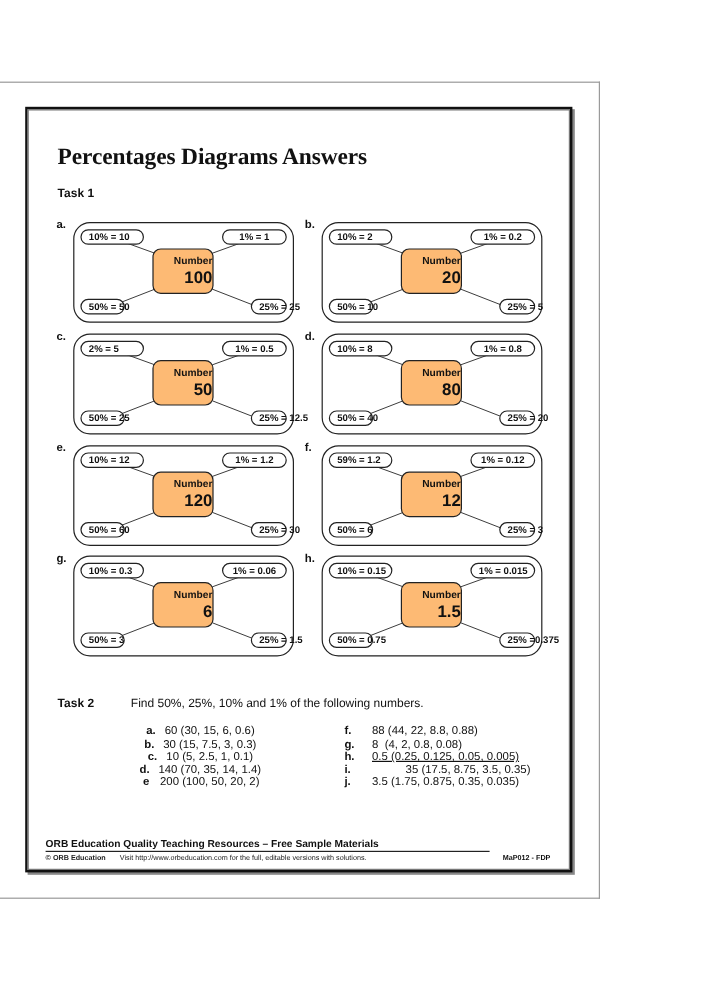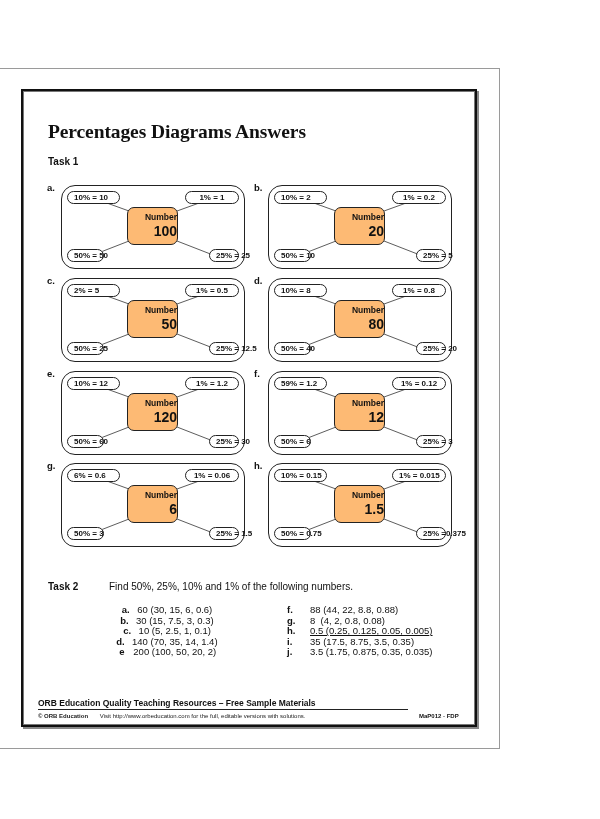--- a/index.html
+++ b/index.html
@@ -151,21 +151,21 @@
     </div>
     <div class="diagram" style="left: 61px; top: 463px;">
       <div class="box"></div>
       <svg>
         <line x1="32" y1="13" x2="68" y2="26" stroke="#333" stroke-width="0.8"></line>
         <line x1="152" y1="13" x2="116" y2="26" stroke="#333" stroke-width="0.8"></line>
         <line x1="32" y1="70" x2="68" y2="56" stroke="#333" stroke-width="0.8"></line>
         <line x1="152" y1="70" x2="116" y2="56" stroke="#333" stroke-width="0.8"></line>
       </svg>
       <span class="lbl">g.</span>
-      <div class="pill tl">6% = 0.6</div>
+      <div class="pill tl">10% = 0.3</div>
       <div class="pill tr">1% = 0.06</div>
       <div class="pill bl">50% = 3</div>
       <div class="pill br">25% = 1.5</div>
       <div class="center">
         <span class="cap">Number</span>
         <span class="num">6</span>
       </div>
     </div>
     <div class="diagram" style="left: 268px; top: 463px;">
       <div class="box"></div>
@@ -193,21 +193,21 @@
     <div class="row"><span class="k">a.</span><span style="white-space: pre;">60 (30, 15, 6, 0.6)</span></div>
     <div class="row"><span class="k">b.</span><span style="white-space: pre;">30 (15, 7.5, 3, 0.3)</span></div>
     <div class="row"><span class="k">c.</span><span style="white-space: pre;">10 (5, 2.5, 1, 0.1)</span></div>
     <div class="row"><span class="k">d.</span><span style="white-space: pre;">140 (70, 35, 14, 1.4)</span></div>
     <div class="row"><span class="k">e</span><span style="white-space: pre;">200 (100, 50, 20, 2)</span></div>
   </div>
 <div class="ans-col" id="ans-right" style="left:287px;">
     <div class="row"><span class="k">f.</span><span style="white-space: pre;">88 (44, 22, 8.8, 0.88)</span></div>
     <div class="row"><span class="k">g.</span><span style="white-space: pre;">8  (4, 2, 0.8, 0.08)</span></div>
     <div class="row"><span class="k">h.</span><span style="white-space: pre; text-decoration: underline;">0.5 (0.25, 0.125, 0.05, 0.005)</span></div>
-    <div class="row"><span class="k">i.</span><span style="white-space: pre;">35 (17.5, 8.75, 3.5, 0.35)</span></div>
+    <div class="row"><span class="k">i.</span><span style="white-space: pre; margin-left: 28px;">35 (17.5, 8.75, 3.5, 0.35)</span></div>
     <div class="row"><span class="k">j.</span><span style="white-space: pre;">3.5 (1.75, 0.875, 0.35, 0.035)</span></div>
   </div>
 
 <div class="foot1">ORB Education Quality Teaching Resources – Free Sample Materials</div>
 <div class="foot-rule"></div>
 <div class="foot2">
   <span class="brand">© ORB Education</span>
   <span>Visit http://www.orbeducation.com for the full, editable versions with solutions.</span>
 </div>
 <div class="foot-code">MaP012 - FDP</div>

